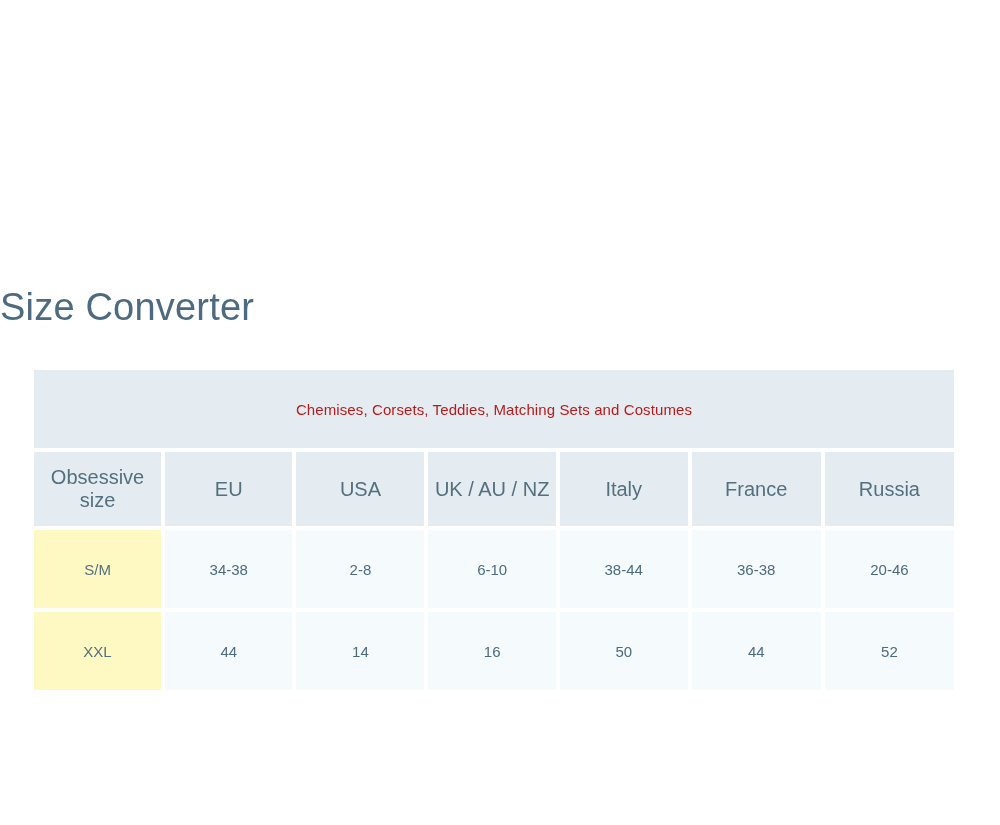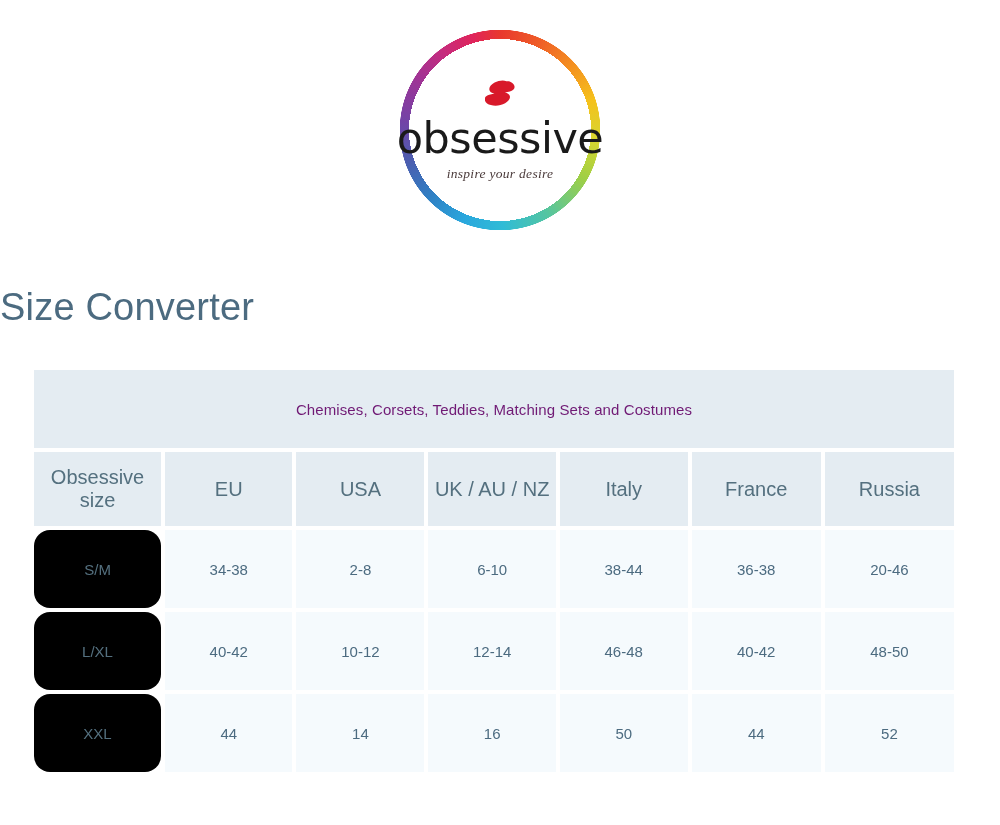--- a/index.html
+++ b/index.html
@@ -119,62 +119,49 @@
   .size-table td, .size-table th {
     padding: 0;
     font-weight: 400;
     text-align: center;
     vertical-align: middle;
   }
   .caption-cell {
     background: #e4ecf2;
     height: 78px;
     font-size: 15px;
-    color: #701a75;
+    color: #b91c1c;
     letter-spacing: 0.1px;
   }
   .head-cell {
     background: #e4ecf2;
     height: 74px;
     font-size: 20px;
     color: #54707f;
   }
   .row-head-cell {
-    background: #000000;
+    background: #fef9c3;
     height: 78px;
     font-size: 15px;
     color: #54707f;
-    border-radius: 16px;
   }
   .data-cell {
     background: #f5fafd;
     height: 78px;
     font-size: 15px;
     color: #4c6b80;
   }
   .col-first { width: 129px; }
   .col-rest  { width: 133px; }
 </style>
 </head>
 <body>
 
 <div class="page">
 
-  <div class="logo-wrap">
-    <div class="logo">
-      <div class="logo-ring"></div>
-      <div class="logo-inner">
-        <svg class="logo-mark" viewBox="0 0 30 36" aria-hidden="true">
-          <path d="M23.6 2.2c-3.4-1.6-8.4-0.6-12.4 1.4C7.6 5.4 5.4 8 5.6 10.4c0.2 2.3 2.4 3.5 5.4 4.1l-5.4 1.2C2.6 16.4 0.6 18 0.8 20.6c0.2 2.6 2.8 4.6 6.4 5.5 4.6 1.2 10.6 0.6 15-1.8 3.4-1.9 5.4-4.4 5.1-6.7-0.2-2.2-2.4-3.4-5.3-4l5.2-1.1c3-0.7 5.2-2.3 5.0-4.8-0.2-2.4-2.6-4.3-5.8-5.4z" fill="#d8192a" transform="translate(-1,0) scale(0.95,1)"></path>
-        </svg>
-        <div class="logo-word">obsessive</div>
-        <div class="logo-tagline">inspire your desire</div>
-      </div>
-    </div>
-  </div>
 
   <div class="page-title">Size Converter</div>
 
   <table class="size-table">
     <tbody>
       <tr>
         <td class="caption-cell" colspan="7">Chemises, Corsets, Teddies, Matching Sets and Costumes</td>
       </tr>
       <tr>
         <th class="head-cell col-first">Obsessive size</th>
@@ -189,29 +176,20 @@
       <tr>
         <td class="row-head-cell col-first">S/M</td>
         <td class="data-cell col-rest">34-38</td>
         <td class="data-cell col-rest">2-8</td>
         <td class="data-cell col-rest">6-10</td>
         <td class="data-cell col-rest">38-44</td>
         <td class="data-cell col-rest">36-38</td>
         <td class="data-cell col-rest">20-46</td>
       </tr>
 
-      <tr>
-        <td class="row-head-cell col-first">L/XL</td>
-        <td class="data-cell col-rest">40-42</td>
-        <td class="data-cell col-rest">10-12</td>
-        <td class="data-cell col-rest">12-14</td>
-        <td class="data-cell col-rest">46-48</td>
-        <td class="data-cell col-rest">40-42</td>
-        <td class="data-cell col-rest">48-50</td>
-      </tr>
 
       <tr>
         <td class="row-head-cell col-first">XXL</td>
         <td class="data-cell col-rest">44</td>
         <td class="data-cell col-rest">14</td>
         <td class="data-cell col-rest">16</td>
         <td class="data-cell col-rest">50</td>
         <td class="data-cell col-rest">44</td>
         <td class="data-cell col-rest">52</td>
       </tr>

